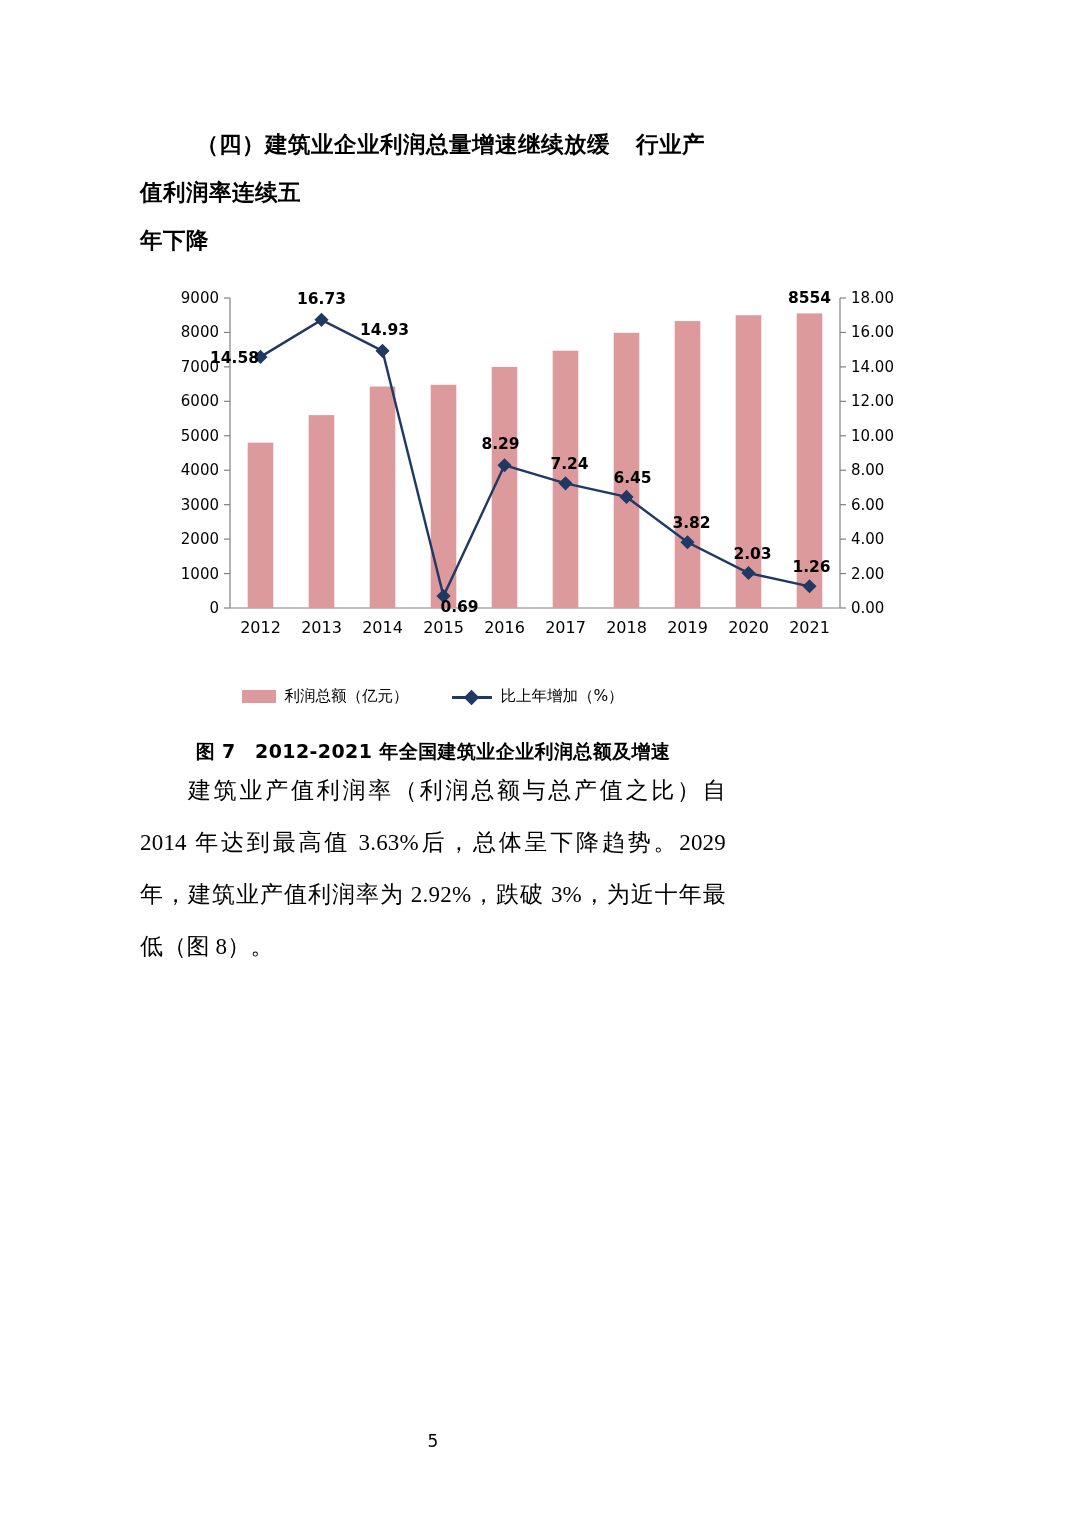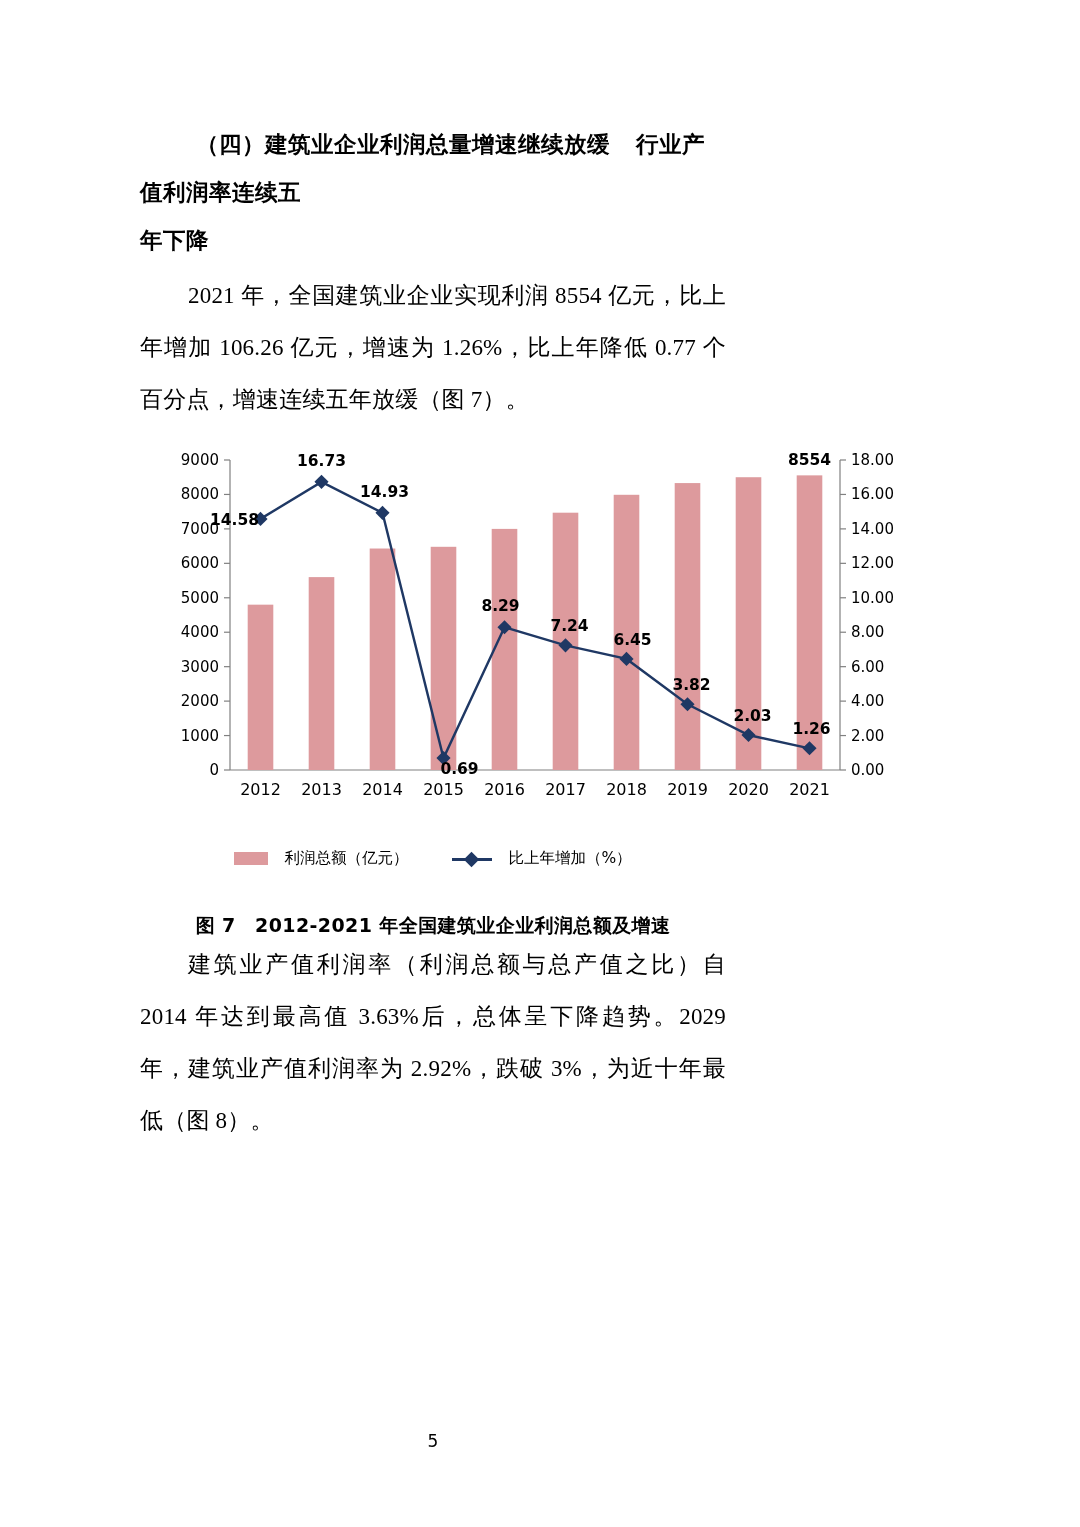--- a/index.html
+++ b/index.html
@@ -51,21 +51,21 @@
     margin: 10px auto 0 auto;
   }
   .chart-svg { display:block; }
   .legend {
     display: flex;
     justify-content: center;
     align-items: center;
     gap: 44px;
     margin-top: 8px;
   }
-  .legend-item { display: flex; align-items: center; gap: 16px; }
+  .legend-item { display: flex; align-items: center; gap: 8px; }
   .legend-swatch-bar {
     width: 34px; height: 13px; background: #dd9a9d; display: inline-block;
   }
   .legend-line-wrap { position: relative; width: 40px; height: 13px; }
   .legend-line {
     position: absolute; left: 0; top: 6px; width: 40px; height: 2.5px; background: #1f3864;
   }
   .legend-diamond {
     position: absolute; left: 14px; top: 1.5px; width: 11px; height: 11px;
     background: #1f3864; transform: rotate(45deg);
@@ -73,21 +73,21 @@
   .legend-label {
     font-family: "DejaVu Sans", sans-serif;
     font-size: 15.5px;
     color: #000;
   }
   .figure-caption {
     text-align: center;
     font-family: "DejaVu Sans", sans-serif;
     font-weight: bold;
     font-size: 19px;
-    margin-top: 44px;
+    margin-top: 32px;
     letter-spacing: 0.4px;
   }
   .after-text { margin-top: 26px; }
   .page-number {
     position: absolute;
     bottom: 76px;
     left: 0;
     width: 100%;
     text-align: center;
     font-family: "DejaVu Sans", sans-serif;
@@ -113,21 +113,20 @@
 </head>
 <body>
 
 <div class="page">
 
   <div class="heading">
     <span class="indent">（四）建筑业企业利润总量增速继续放缓</span><span class="gap"></span><span>行业产值利润率连续五</span><br>
     <span>年下降</span>
   </div>
 
-  <p class="body-text">2021 年，全国建筑业企业实现利润 8554 亿元，比上年增加 106.26 亿元，增速为 1.26%，比上年降低 0.77 个百分点，增速连续五年放缓（图 7）。</p>
 
   <div class="figure-wrap">
     <div class="chart-box">
       <svg class="chart-svg" width="760" height="400" viewBox="0 0 760 400">
 
         <line x1="90" y1="20" x2="90" y2="330" stroke="#808080" stroke-width="1.2"></line>
 
         <line x1="700" y1="20" x2="700" y2="330" stroke="#808080" stroke-width="1.2"></line>
 
         <line x1="90" y1="330" x2="700" y2="330" stroke="#808080" stroke-width="1.2"></line>

